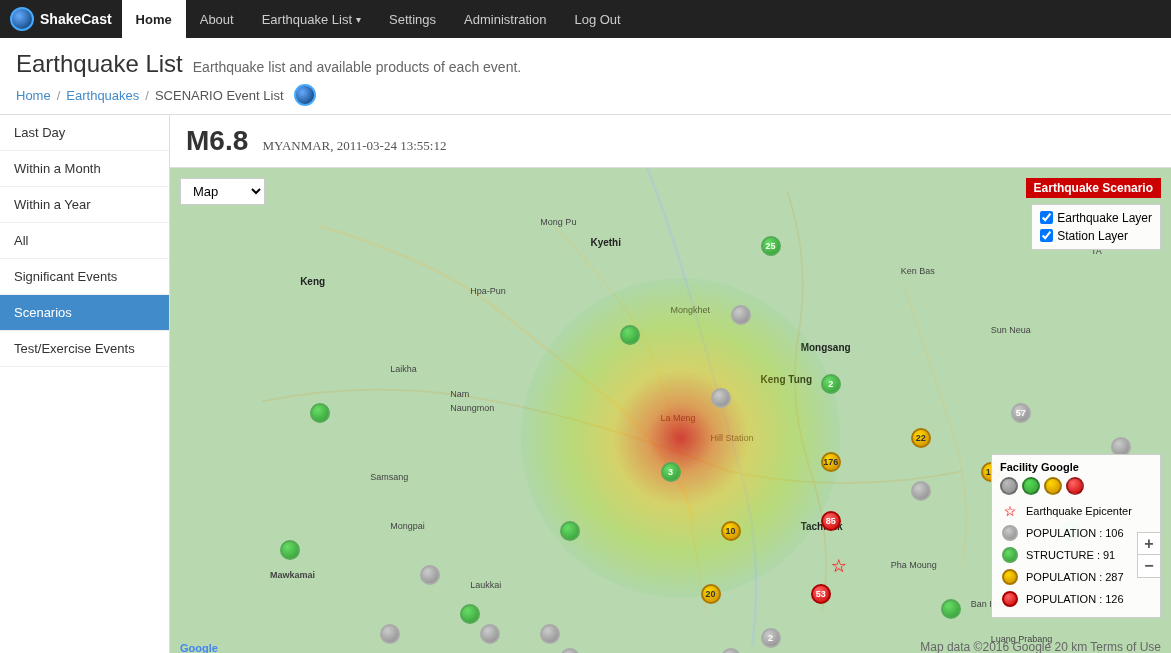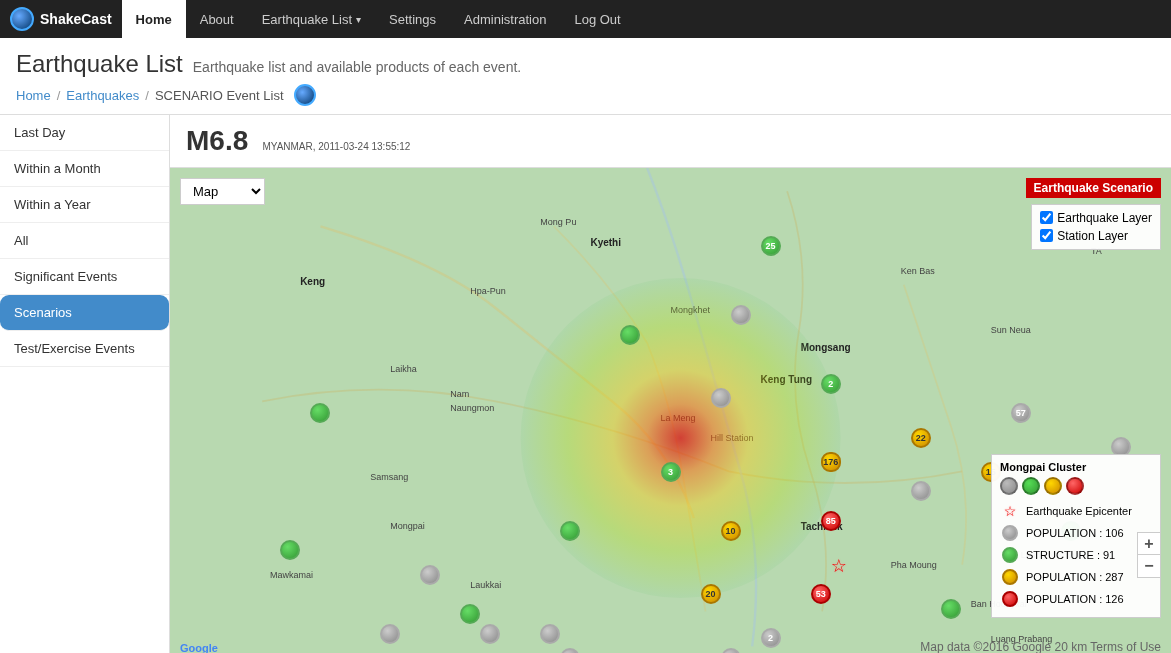--- a/index.html
+++ b/index.html
@@ -114,21 +114,21 @@
     }
     .sidebar-scroll::-webkit-scrollbar { width: 8px; }
     .sidebar-scroll::-webkit-scrollbar-thumb { background: #ccc; }
     .sidebar-item {
       padding: 10px 14px;
       cursor: pointer;
       color: #333;
       border-bottom: 1px solid #eee;
       font-size: 13px;
     }
-    .sidebar-item.active { background: #428bca; color: #fff; border-radius: 9px; }
+    .sidebar-item.active { background: #428bca; color: #fff; }
 
     
     .content-area {
       flex: 1;
       display: flex;
       flex-direction: column;
       overflow: hidden;
       background: #f0f0f0;
     }
 
@@ -137,21 +137,21 @@
       background: #fff;
       padding: 10px 16px;
       border-bottom: 1px solid #ddd;
     }
     .eq-title {
       font-size: 22px;
       font-weight: bold;
       color: #333;
     }
     .eq-title .magnitude { font-size: 28px; font-weight: bold; color: #333; }
-    .eq-title .location { font-size: 10px; font-weight: normal; color: #555; margin-left: 8px; }
+    .eq-title .location { font-size: 13px; font-weight: normal; color: #555; margin-left: 8px; font-family: Liberation Serif, serif; }
 
     
     .map-container {
       flex: 1;
       position: relative;
       overflow: hidden;
     }
 
     
     .map-bg {
@@ -435,21 +435,21 @@
         <span class="map-label map-label-city" style="left:63%;top:28%;margin-top:37px;">Mongsang</span>
         <span class="map-label" style="left:22%;top:40%;">Laikha</span>
         <span class="map-label" style="left:28%;top:45%;">Nam</span>
         <span class="map-label" style="left:28%;top:48%;">Naungmon</span>
         <span class="map-label map-label-city" style="left:59%;top:42%;">Keng Tung</span>
         <span class="map-label" style="left:49%;top:50%;">La Meng</span>
         <span class="map-label" style="left:54%;top:54%;">Hill Station</span>
         <span class="map-label" style="left:20%;top:62%;">Samsang</span>
         <span class="map-label" style="left:22%;top:72%;">Mongpai</span>
         <span class="map-label map-label-city" style="left:63%;top:72%;">Tachileik</span>
-        <span class="map-label" style="left:10%;top:82%;">Mawkamai</span>
+        <span class="map-label" style="left:10%;top:82%;font-weight:bold;">Mawkamai</span>
         <span class="map-label" style="left:30%;top:84%;">Laukkai</span>
         <span class="map-label" style="left:72%;top:80%;">Pha Moung</span>
         <span class="map-label" style="left:80%;top:88%;">Ban Houayxai</span>
         <span class="map-label" style="left:85%;top:78%;">Luang Namtha</span>
         <span class="map-label" style="left:82%;top:95%;text-align:center;">Luang Prabang</span>
         <span class="map-label" style="left:73%;top:20%;">Ken Bas</span>
         <span class="map-label" style="left:82%;top:32%;">Sun Neua</span>
         <span class="map-label" style="left:92%;top:16%;">TA</span>
 
         <div id="markers-container" style="position:absolute;top:0;left:0;width:100%;height:100%;">
@@ -457,21 +457,21 @@
             <div class="map-marker marker-gray" style="left: 55%; top: 47%;"></div>
             <div class="map-marker marker-green" style="left: 40%; top: 74%;"></div>
             <div class="map-marker marker-green" style="left: 30%; top: 91%;"></div>
             <div class="map-marker marker-green" style="left: 15%; top: 50%;"></div>
             <div class="map-marker marker-green" style="left: 12%; top: 78%;"></div>
             <div class="map-marker marker-gray" style="left: 26%; top: 83%;"></div>
             <div class="map-marker marker-green" style="left: 60%; top: 16%;">25</div>
             <div class="map-marker marker-gray" style="left: 57%; top: 30%;"></div>
             <div class="map-marker marker-green" style="left: 50%; top: 62%;">3</div>
             <div class="map-marker marker-green" style="left: 66%; top: 44%;">2</div>
-            <div class="map-marker marker-yellow" style="left: 66%; top: 60%; border-radius: 9px;">176</div>
+            <div class="map-marker marker-yellow" style="left: 66%; top: 60%;">176</div>
             <div class="map-marker marker-yellow" style="left: 75%; top: 55%;">22</div>
             <div class="map-marker marker-gray" style="left: 85%; top: 50%;">57</div>
             <div class="map-marker marker-yellow" style="left: 56%; top: 74%;">10</div>
             <div class="map-marker marker-red" style="left: 66%; top: 72%;">85</div>
             <div class="map-marker marker-gray" style="left: 75%; top: 66%;"></div>
             <div class="map-marker marker-yellow" style="left: 82%; top: 62%;">15</div>
             <div class="map-marker marker-green" style="left: 90%; top: 74%;"></div>
             <div class="map-marker marker-gray" style="left: 95%; top: 57%;"></div>
             <div class="map-marker marker-yellow" style="left: 54%; top: 87%;">20</div>
             <div class="map-marker marker-red" style="left: 65%; top: 87%;">53</div>
@@ -482,21 +482,21 @@
             <div class="map-marker marker-gray" style="left: 60%; top: 96%;">2</div>
             <div class="map-marker marker-gray" style="left: 40%; top: 100%;"></div>
             <div class="map-marker marker-gray" style="left: 56%; top: 100%;"></div>
           </div>
 
         <div id="epicenter" style="position: absolute; left: 66%; top: 79%;">
           <span class="epicenter-star">☆</span>
         </div>
 
         <div class="map-legend">
-          <div class="legend-title">Mongpai Cluster</div>
+          <div class="legend-title">Facility Google</div>
           <div class="legend-clusters">
             <div class="cluster-dot" style="background:radial-gradient(circle at 35% 30%, #bbb, #888);"></div>
             <div class="cluster-dot" style="background:radial-gradient(circle at 35% 30%, #5d5, #393);"></div>
             <div class="cluster-dot" style="background:radial-gradient(circle at 35% 30%, #ffd700, #cc8800); color:#333;"></div>
             <div class="cluster-dot" style="background:radial-gradient(circle at 35% 30%, #f66, #c00);"></div>
           </div>
           <div class="legend-row">
             <div class="legend-icon">
               <span class="epicenter-star" style="font-size:14px;">☆</span>
             </div>

